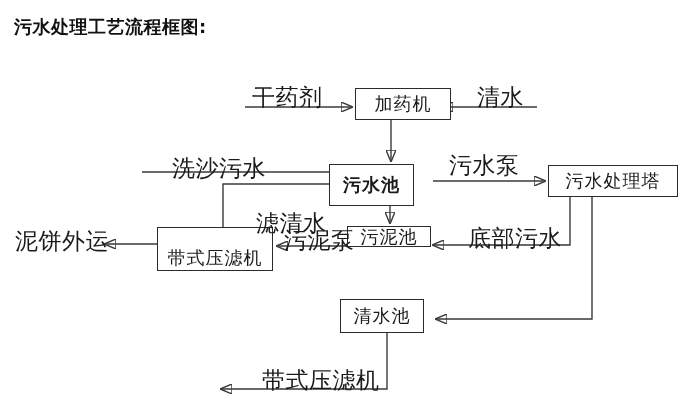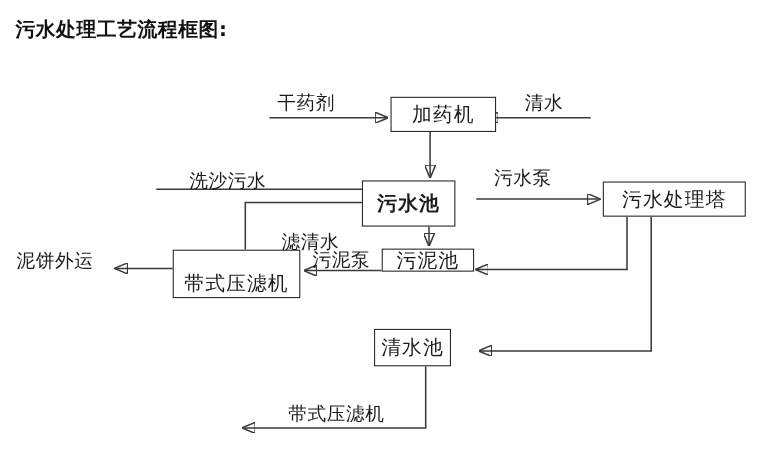--- a/index.html
+++ b/index.html
@@ -14,21 +14,21 @@
   }
   svg.wires { position:absolute; left:0; top:0; width:700px; height:420px; }
   svg.wires path { fill:none; stroke:#3a3a3a; stroke-width:1.4px; }
   .node {
     position:absolute; box-sizing:border-box; background:#fff;
     border:1.5px solid #2b2b2b;
     display:flex; align-items:center; justify-content:center;
     font-size:18px; letter-spacing:1px; color:#1b1b1b; white-space:nowrap;
   }
   .edge-label {
-    position:absolute; font-size:17px; color:#1b1b1b;
+    position:absolute; font-size:23px; color:#1b1b1b;
     letter-spacing:0.5px; white-space:nowrap; text-align:center;
   }
 </style>
 </head>
 <body>
 
 <div class="canvas">
 
   <div class="title">污水处理工艺流程框图:</div>
 
@@ -65,34 +65,35 @@
   </div>
 
   <div class="node" style="left:347px; top:226px; width:84px; height:21px;">
     <span>污泥池</span>
   </div>
 
   <div class="node" style="left:157px; top:227px; width:116px; height:44px;align-items:flex-end;">
     <span>带式压滤机</span>
   </div>
 
-  <div class="node" style="left:340px; top:299px; width:70px; height:34px;">
+  <div class="node" style="left:340px; top:299px; width:84px; height:34px;">
     <span>清水池</span>
   </div>
 
   <div class="edge-label" style="left:252px; top:82px;">干药剂</div>
 
   <div class="edge-label" style="left:477px; top:82px;">清水</div>
 
   <div class="edge-label" style="left:172px; top:153px;">洗沙污水</div>
 
   <div class="edge-label" style="left:449px; top:150px;">污水泵</div>
 
   <div class="edge-label" style="left:256px; top:188px;margin-top:20px;">滤清水</div>
 
   <div class="edge-label" style="left:15px; top:226px;">泥饼外运</div>
 
   <div class="edge-label" style="left:284px; top:225px;">污泥泵</div>
 
+  <div class="edge-label" style="left:468px; top:223px;">底部污水</div>
 
   <div class="edge-label" style="left:262px; top:365px;">带式压滤机</div>
 
 </div>
 
 </body></html>

